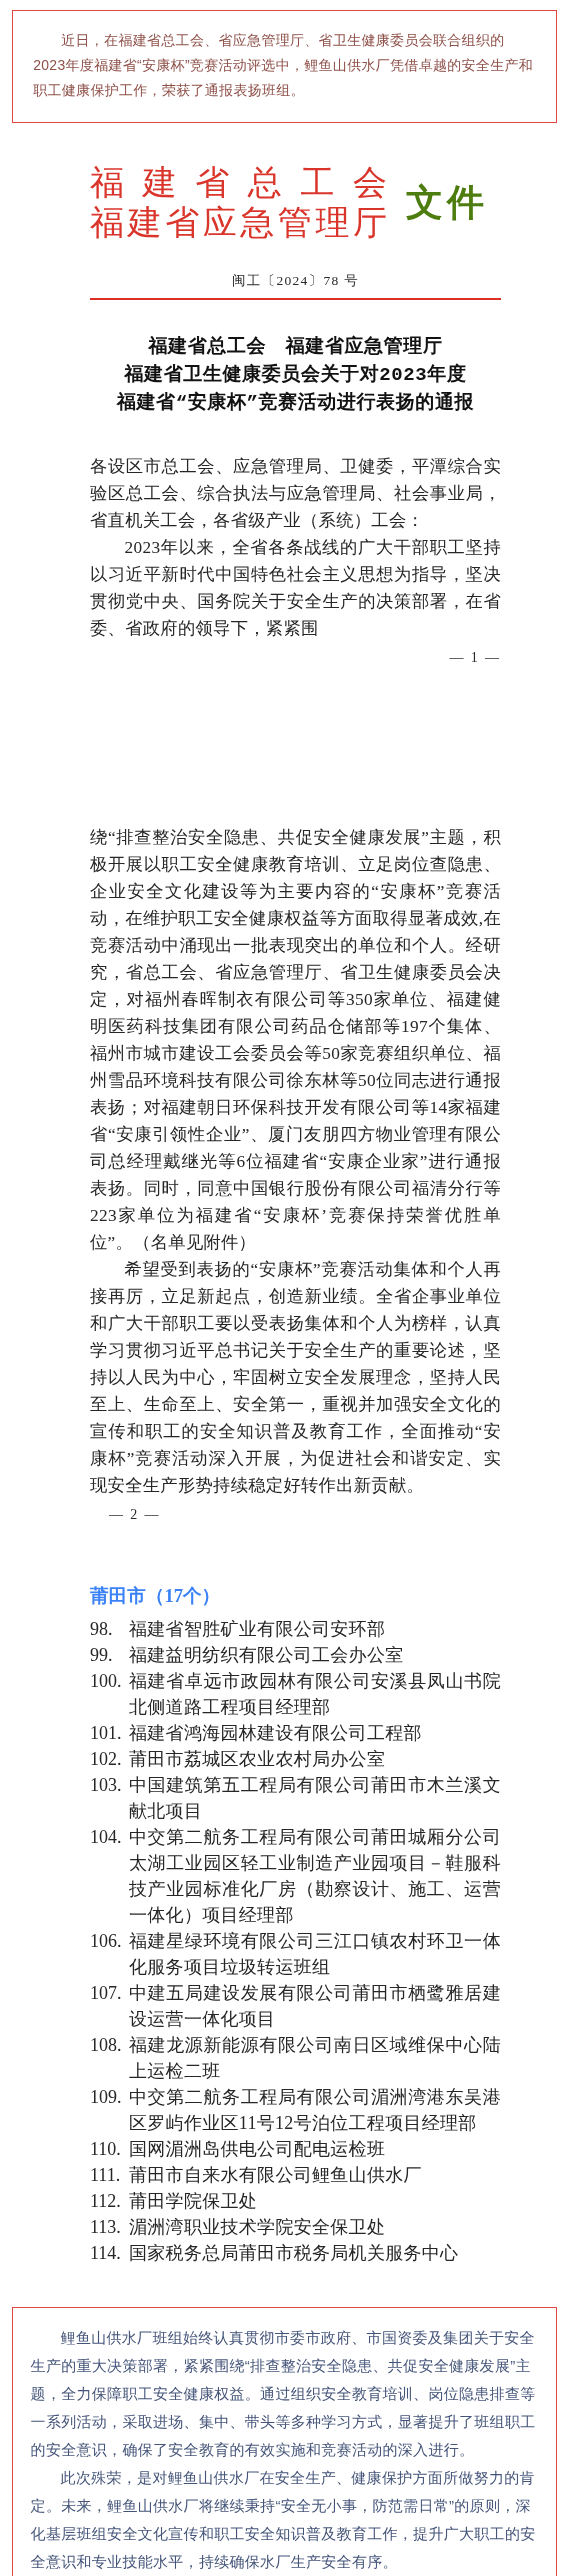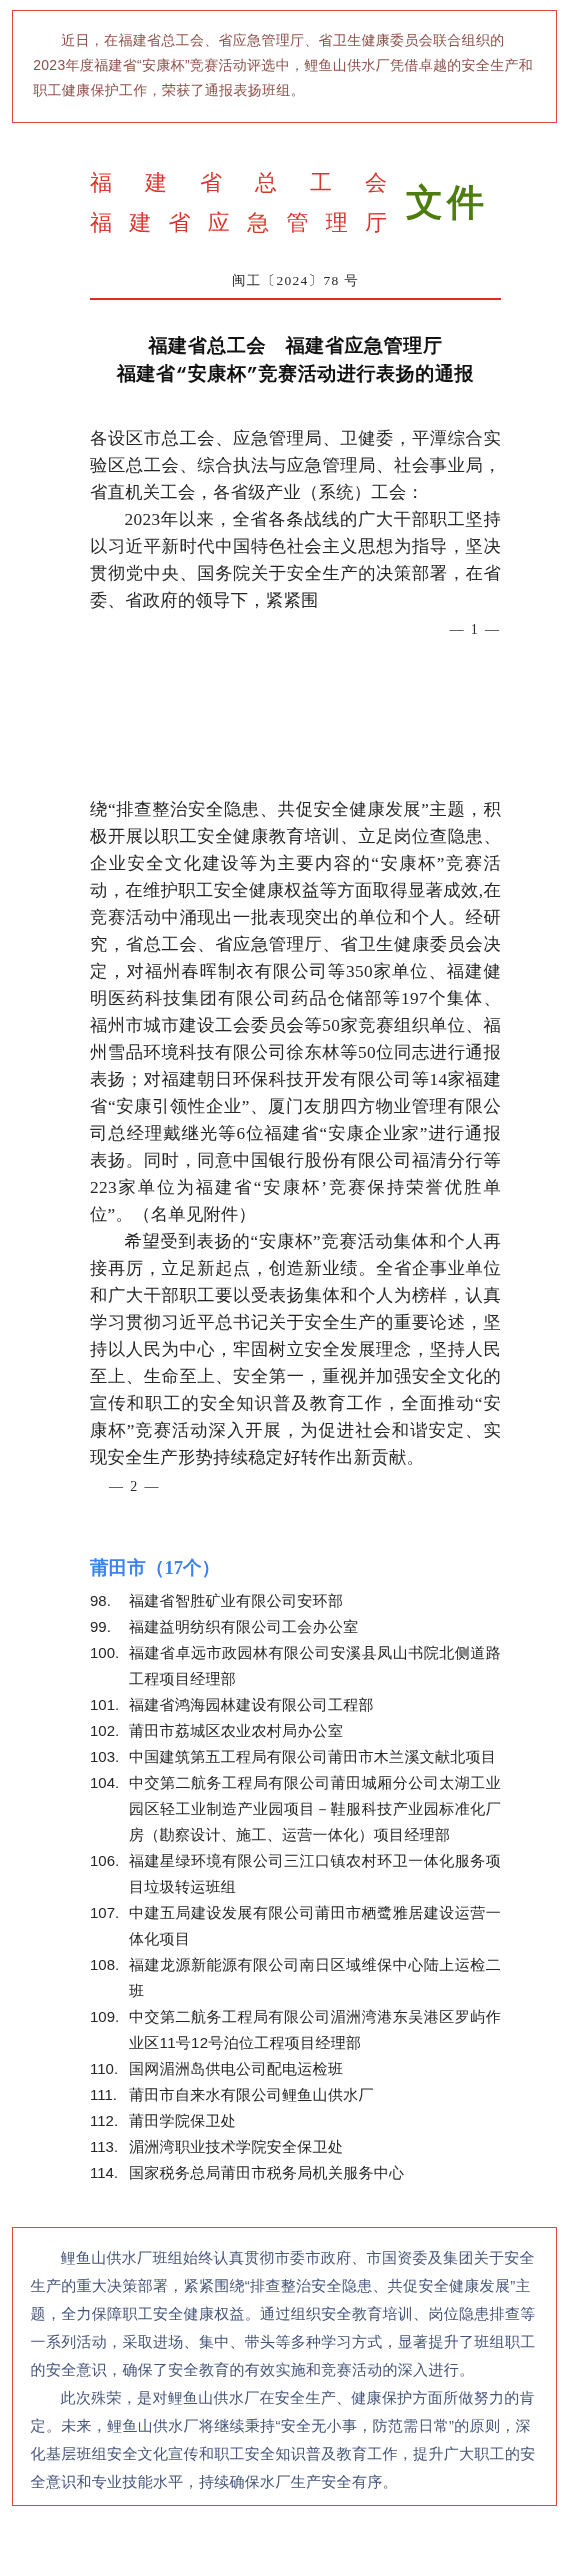--- a/index.html
+++ b/index.html
@@ -20,21 +20,21 @@
   }
   
   .scan-col{width:411px;margin:0 auto 0 90px;}
   .redhead{
     margin-top:40px;
     display:flex;align-items:center;
   }
   .org-lines{width:297px;}
   .org-line{
     font-family:"Liberation Serif","DejaVu Serif",serif;
-    font-size:22px;line-height:40px;
+    font-size:34px;line-height:40px;
     color:#da352b;
     text-align:justify;text-align-last:justify;
     font-weight:500;
   }
   .doc-label{
     font-family:"Liberation Serif","DejaVu Serif",serif;
     font-size:37px;font-weight:bold;color:#4d7c0f;
     margin-left:19px;letter-spacing:3.9px;white-space:nowrap;
   }
   .doc-number{
@@ -65,22 +65,22 @@
   .page2{margin-top:158px;}
   
   .list-header{
     margin-top:59px;
     font-family:"Liberation Serif","DejaVu Serif",serif;
     font-weight:bold;font-size:18.6px;color:#3b82f6;line-height:27px;
   }
   .award-list{margin-top:7.7px;}
   .list-item{
     display:flex;
-    font-family:Liberation Sans, sans-serif;
-    font-size:15px;line-height:26px;color:#262626;justify-content:space-between;
+    font-family:Liberation Serif, serif;
+    font-size:18px;line-height:26px;color:#262626;justify-content:space-between;
   }
   .list-no{flex:0 0 39px;}
   .list-text{flex:1;text-align:justify;letter-spacing:0.3px;}
   
   .summary-box{
     margin:41px 11.6px 0 11.6px;
     border:1.3px solid #e2473f;
     padding:15.4px 18px 9px 18px;
     font-size:15px;line-height:28px;
     color:#45557a;
@@ -102,20 +102,21 @@
       <div class="org-line">福建省应急管理厅</div>
     </div>
     <div class="doc-label">文件</div>
   </div>
 
   <div class="doc-number">闽工〔2024〕78 号</div>
   <div class="red-rule"></div>
 
   <div class="doc-title">
     <div>福建省总工会　福建省应急管理厅</div>
+    <div>福建省卫生健康委员会关于对2023年度</div>
     <div>福建省“安康杯”竞赛活动进行表扬的通报</div>
   </div>
 
   <div class="doc-body salutation">各设区市总工会、应急管理局、卫健委，平潭综合实验区总工会、综合执法与应急管理局、社会事业局，省直机关工会，各省级产业（系统）工会：</div>
   <div class="doc-body indent">2023年以来，全省各条战线的广大干部职工坚持以习近平新时代中国特色社会主义思想为指导，坚决贯彻党中央、国务院关于安全生产的决策部署，在省委、省政府的领导下，紧紧围</div>
   <div class="page-num right">— 1 —</div>
 
   <div class="doc-body page2">绕“排查整治安全隐患、共促安全健康发展”主题，积极开展以职工安全健康教育培训、立足岗位查隐患、企业安全文化建设等为主要内容的“安康杯”竞赛活动，在维护职工安全健康权益等方面取得显著成效,在竞赛活动中涌现出一批表现突出的单位和个人。经研究，省总工会、省应急管理厅、省卫生健康委员会决定，对福州春晖制衣有限公司等350家单位、福建健明医药科技集团有限公司药品仓储部等197个集体、福州市城市建设工会委员会等50家竞赛组织单位、福州雪品环境科技有限公司徐东林等50位同志进行通报表扬；对福建朝日环保科技开发有限公司等14家福建省“安康引领性企业”、厦门友朋四方物业管理有限公司总经理戴继光等6位福建省“安康企业家”进行通报表扬。同时，同意中国银行股份有限公司福清分行等223家单位为福建省“安康杯’竞赛保持荣誉优胜单位”。（名单见附件）</div>
   <div class="doc-body indent">希望受到表扬的“安康杯”竞赛活动集体和个人再接再厉，立足新起点，创造新业绩。全省企事业单位和广大干部职工要以受表扬集体和个人为榜样，认真学习贯彻习近平总书记关于安全生产的重要论述，坚持以人民为中心，牢固树立安全发展理念，坚持人民至上、生命至上、安全第一，重视并加强安全文化的宣传和职工的安全知识普及教育工作，全面推动“安康杯”竞赛活动深入开展，为促进社会和谐安定、实现安全生产形势持续稳定好转作出新贡献。</div>
   <div class="page-num left">— 2 —</div>

